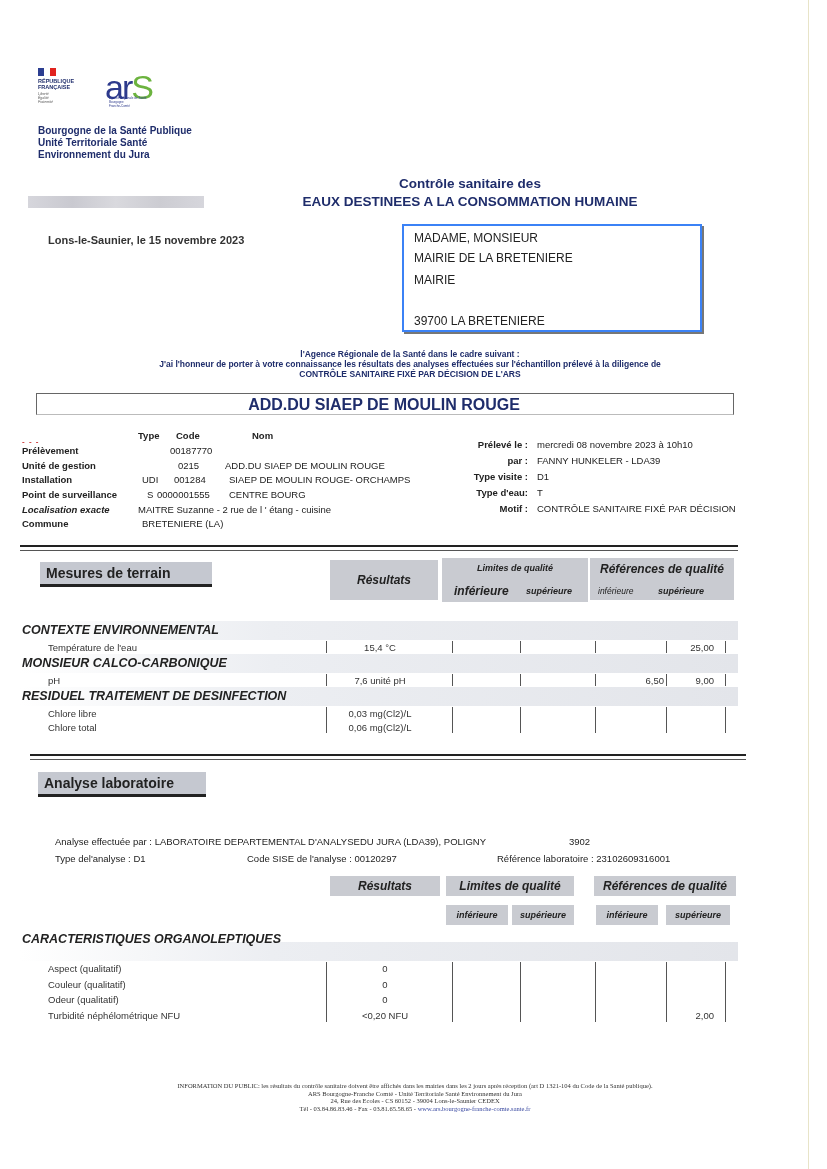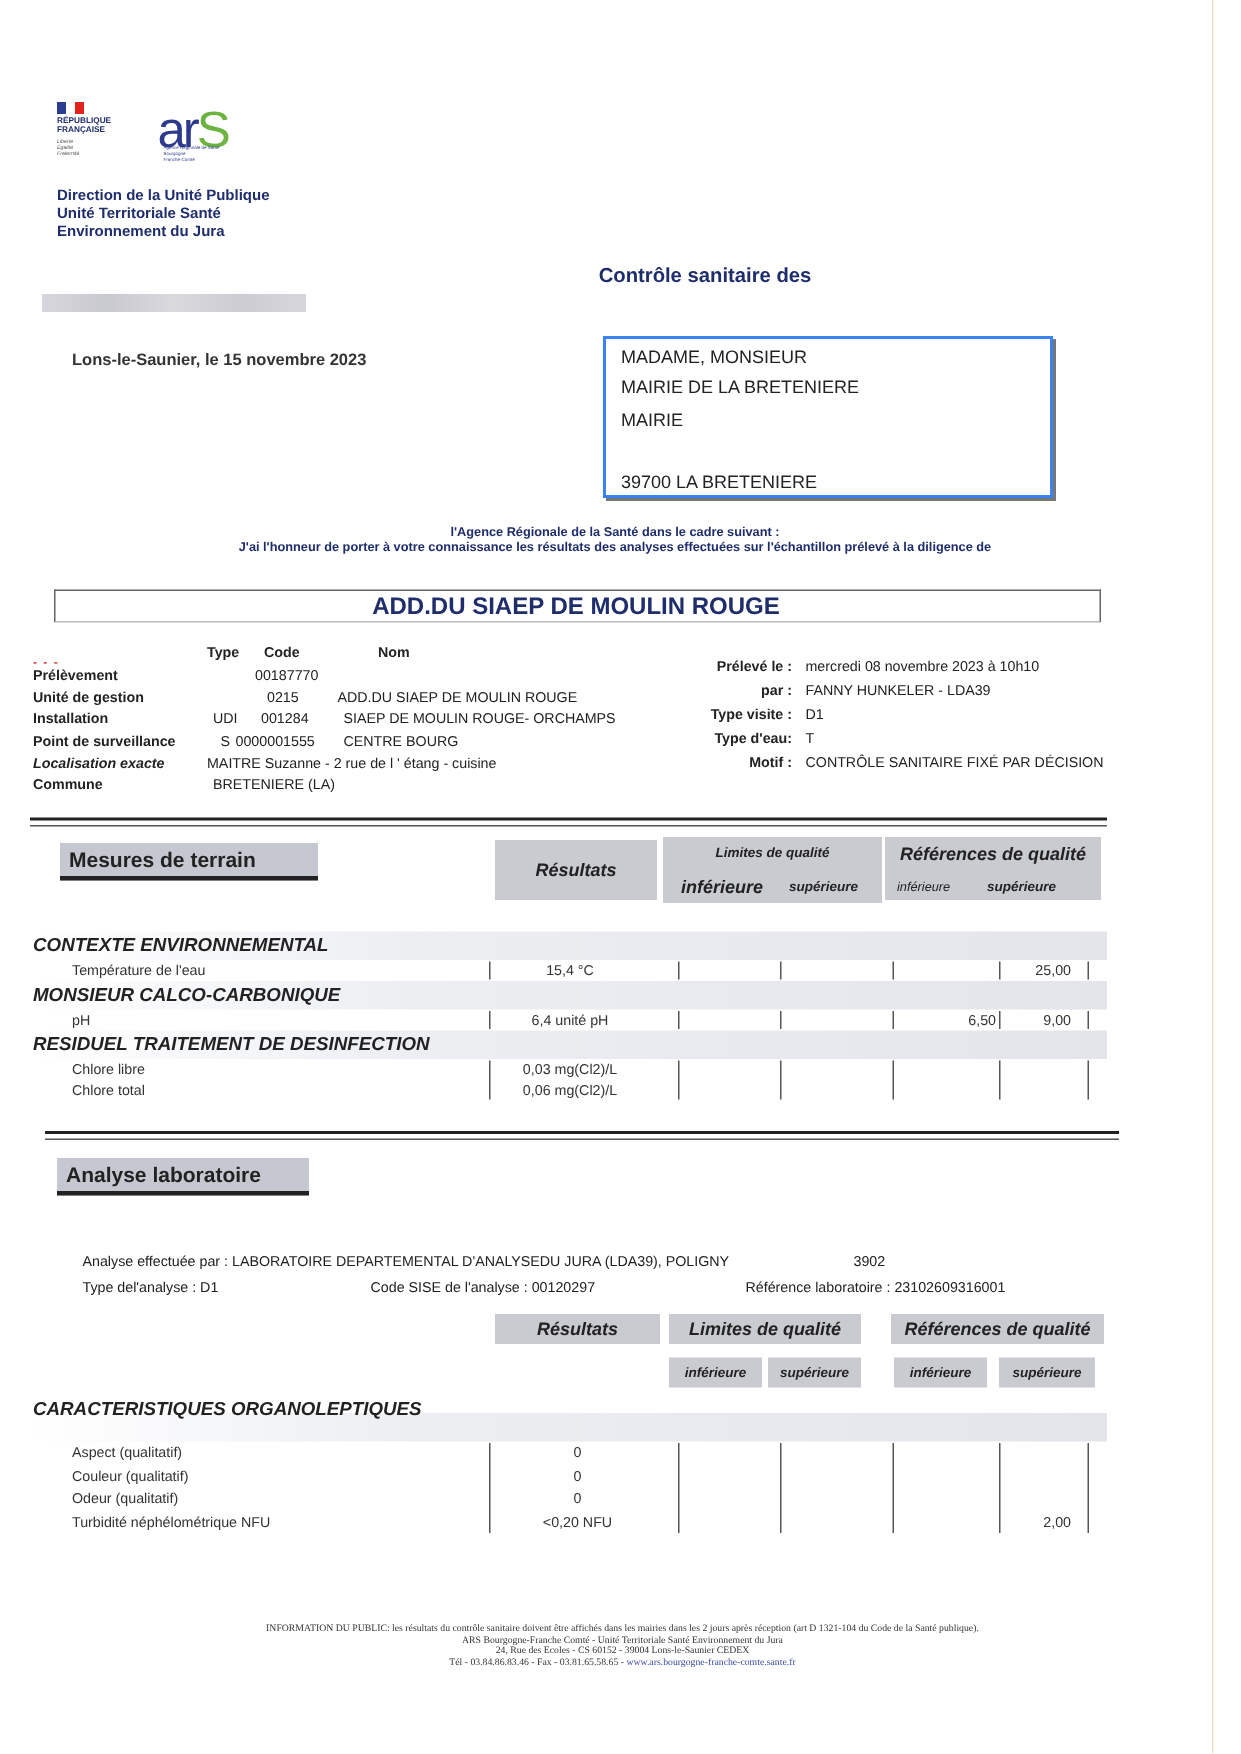--- a/index.html
+++ b/index.html
@@ -61,43 +61,45 @@
 <div class="abs ars">
   <div class="ars-word"><span>ar</span><span class="ars-s">S</span></div>
   <div class="abs" style="left:4px;top:24px;">
     <div class="ars-sub">Agence Régionale de Santé</div>
     <div class="ars-sub">Bourgogne</div>
     <div class="ars-sub">Franche-Comté</div>
   </div>
 </div>
 
 <div class="abs dir navy">
-  <div>Direction de la Unité Publique</div>
+  <div>Bourgogne de la Santé Publique</div>
   <div>Unité Territoriale Santé</div>
   <div>Environnement du Jura</div>
 </div>
 
 <div class="abs blur"></div>
 
 <div class="abs title navy">
   <div>Contrôle sanitaire des</div>
+  <div>EAUX DESTINEES A LA CONSOMMATION HUMAINE</div>
 </div>
 
 <div class="abs place">Lons-le-Saunier, le 15 novembre 2023</div>
 
 <div class="abs addr">
   <div style="top:5px">MADAME, MONSIEUR</div>
   <div style="top:25px">MAIRIE DE LA BRETENIERE</div>
   <div style="top:47px">MAIRIE</div>
   <div style="top:88px">39700 LA BRETENIERE</div>
 </div>
 
 <div class="abs intro navy">
   <div>l'Agence Régionale de la Santé dans le cadre suivant :</div>
   <div>J'ai l'honneur de porter à votre connaissance les résultats des analyses effectuées sur l'échantillon prélevé à la diligence de</div>
+  <div>CONTRÔLE SANITAIRE FIXÉ PAR DÉCISION DE L'ARS</div>
 </div>
 
 <div class="abs udi-box"></div>
 <div class="abs udi-title">ADD.DU SIAEP DE MOULIN ROUGE</div>
 
 <div class="abs redmark">- - -</div>
 <div class="abs info-l lbl" style="left:138px;top:430px;">Type</div>
 <div class="abs info-l lbl" style="left:176px;top:430px;">Code</div>
 <div class="abs info-l lbl" style="left:252px;top:430px;">Nom</div>
 
@@ -156,21 +158,21 @@
     <div class="abs row-txt" style="left:666px;width:48px;text-align:right;top:642px;">25,00</div>
     <div class="abs vline" style="left:326px;top:641px;height:12px;"></div>
     <div class="abs vline" style="left:452px;top:641px;height:12px;"></div>
     <div class="abs vline" style="left:520px;top:641px;height:12px;"></div>
     <div class="abs vline" style="left:595px;top:641px;height:12px;"></div>
     <div class="abs vline" style="left:666px;top:641px;height:12px;"></div>
     <div class="abs vline" style="left:725px;top:641px;height:12px;"></div>
     <div class="abs catband" style="top:654px;height:19px;"></div>
     <div class="abs cat" style="left:22px;top:656px;">MONSIEUR CALCO-CARBONIQUE</div>
     <div class="abs row-txt" style="left:48px;top:675px;">pH</div>
-    <div class="abs row-txt" style="left:330px;width:100px;text-align:center;top:675px;">6,4 unité pH</div>
+    <div class="abs row-txt" style="left:330px;width:100px;text-align:center;top:675px;">7,6 unité pH</div>
     <div class="abs row-txt" style="left:596px;width:68px;text-align:right;top:675px;">6,50</div>
     <div class="abs row-txt" style="left:666px;width:48px;text-align:right;top:675px;">9,00</div>
     <div class="abs vline" style="left:326px;top:674px;height:12px;"></div>
     <div class="abs vline" style="left:452px;top:674px;height:12px;"></div>
     <div class="abs vline" style="left:520px;top:674px;height:12px;"></div>
     <div class="abs vline" style="left:595px;top:674px;height:12px;"></div>
     <div class="abs vline" style="left:666px;top:674px;height:12px;"></div>
     <div class="abs vline" style="left:725px;top:674px;height:12px;"></div>
     <div class="abs catband" style="top:687px;height:19px;"></div>
     <div class="abs cat" style="left:22px;top:689px;">RESIDUEL TRAITEMENT DE DESINFECTION</div>

